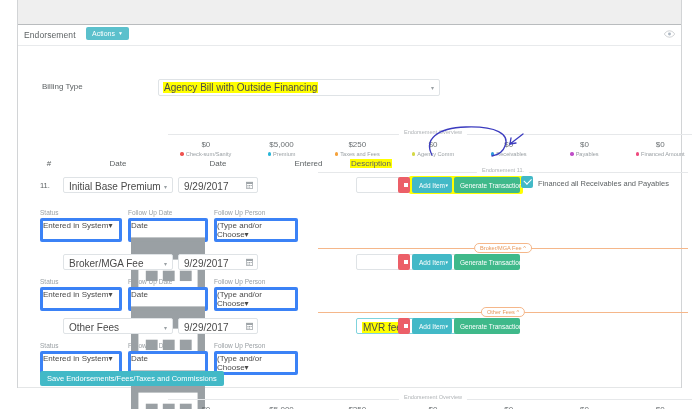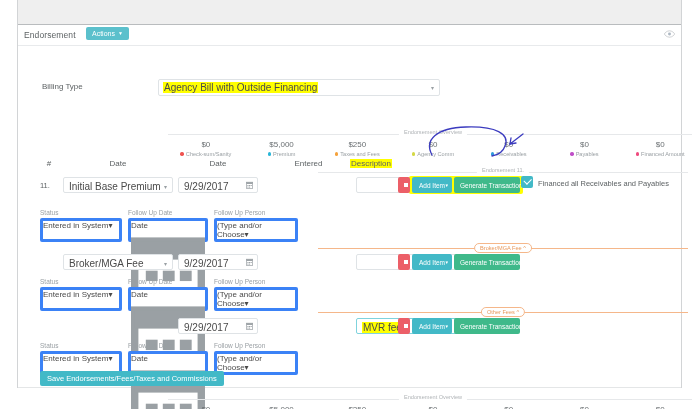--- a/index.html
+++ b/index.html
@@ -293,20 +293,24 @@
                 <rect x="6.6" y="5.5" width="1.6" height="1.4" fill="#9aa0a4"></rect>
               </svg></div>
             <div class="s-fld s3"><span class="txt ph" style="top: 2px;">(Type and/or Choose</span><span class="chev" style="top: 4px;">▾</span></div>
           </div>
           <div class="sec-legend orange" style="left: 300px; width: 370px; top: 266px;">
             <div class="line"></div>
             <span class="lbl">Other Fees  ^</span>
           </div>
           <div class="row" style="top: 272px;">
             <div class="rownum"></div>
+            <div class="fld f-type">
+              <span class="txt">Other Fees</span>
+              <span class="chev">▾</span>
+            </div>
             <div class="fld f-date">
               <span class="txt">9/29/2017</span>
               <svg class="cal" viewBox="0 0 10 11">
                 <rect x="0.5" y="1.5" width="9" height="9" fill="none" stroke="#9aa0a4"></rect>
                 <rect x="0.5" y="1.5" width="9" height="2.5" fill="#9aa0a4"></rect>
                 <rect x="2" y="5.5" width="1.6" height="1.4" fill="#9aa0a4"></rect>
                 <rect x="4.3" y="5.5" width="1.6" height="1.4" fill="#9aa0a4"></rect>
                 <rect x="6.6" y="5.5" width="1.6" height="1.4" fill="#9aa0a4"></rect>
                 <rect x="2" y="7.8" width="1.6" height="1.4" fill="#9aa0a4"></rect>
                 <rect x="4.3" y="7.8" width="1.6" height="1.4" fill="#9aa0a4"></rect>

